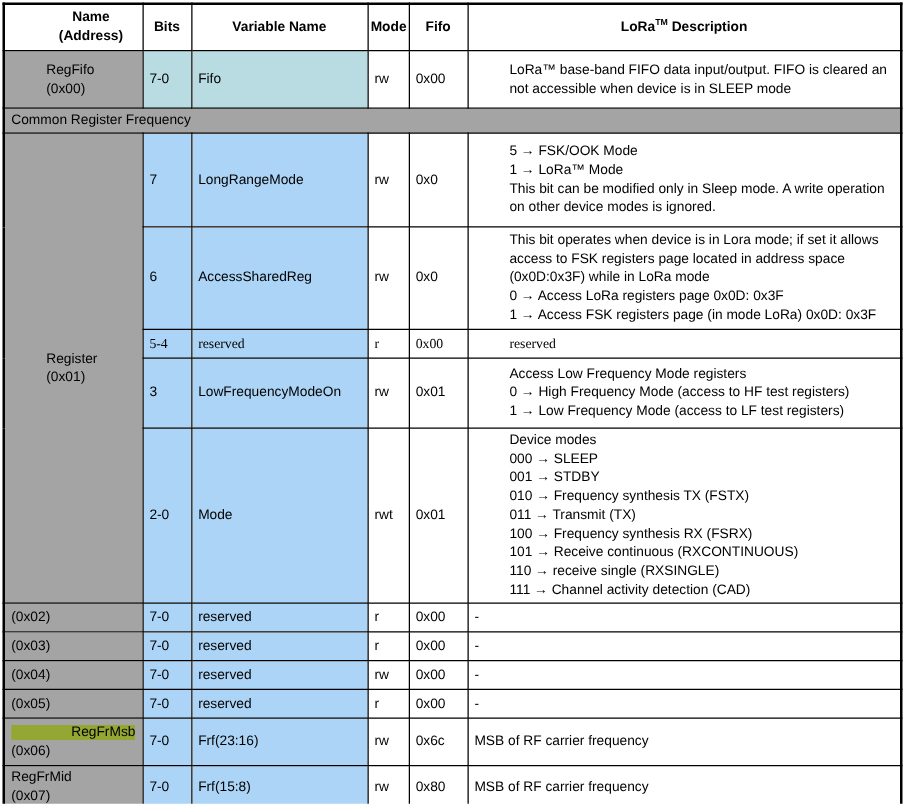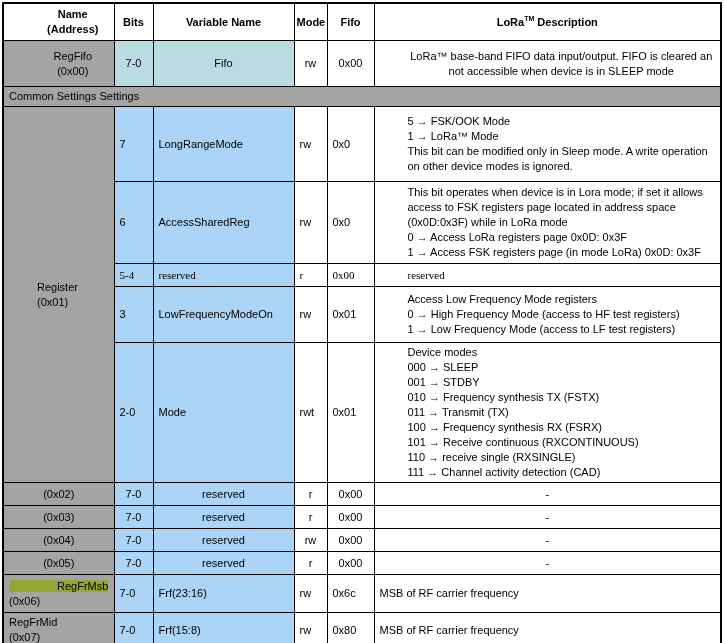--- a/index.html
+++ b/index.html
@@ -25,28 +25,28 @@
   sup{font-size:7px;vertical-align:super;line-height:0;}
   .lines{white-space:pre-line;margin-left:28px;}
   .gray{background:#a4a4a4;}
   .cyan{background:#b9dce3;}
   .blue{background:#abd4f6;}
   .section-cell{background:#a4a4a4;font-weight:normal;text-align:left;}
   .hl{background:#94a733;padding-left:48px;}
   .namecell{line-height:15px;}
   
   .h-header{height:34px;}
-  .h-fifo{height:46px;text-align:center;}
+  .h-fifo{height:46px;}
   .h-section{height:19px;}
   .h-lrm{height:75px;}
   .h-asr{height:82px;}
   .h-res54{height:23px;font-family:Liberation Serif, serif;}
   .h-lfm{height:56px;}
   .h-mode{height:135px;}
-  .h-simple{height:23px;text-align:center;}
+  .h-simple{height:23px;}
   .h-frmsb{height:38px;}
   .h-frmid{height:36px;}
 </style>
 </head>
 <body>
 
 <table class="regtable">
   <colgroup>
     <col style="width:111px">
       <col style="width:39px">
@@ -77,21 +77,21 @@
     <td class="cyan">7-0</td>
     <td class="cyan">Fifo</td>
     <td>rw</td>
     <td>0x00</td>
     <td>
           <div class="lines">LoRa™ base-band FIFO data input/output. FIFO is cleared an not accessible when device is in SLEEP mode</div>
         </td>
   </tr>
 
   <tr class="h-section">
-    <td class="section-cell" colspan="6">Common Settings Settings</td>
+    <td class="section-cell" colspan="6">Common Register Frequency</td>
   </tr>
 
   <tr class="h-lrm">
     <td class="gray" rowspan="5">
           <div class="lines namecell">Register
 (0x01)</div>
         </td>
     <td class="blue">7</td>
     <td class="blue">LongRangeMode</td>
     <td>rw</td>

